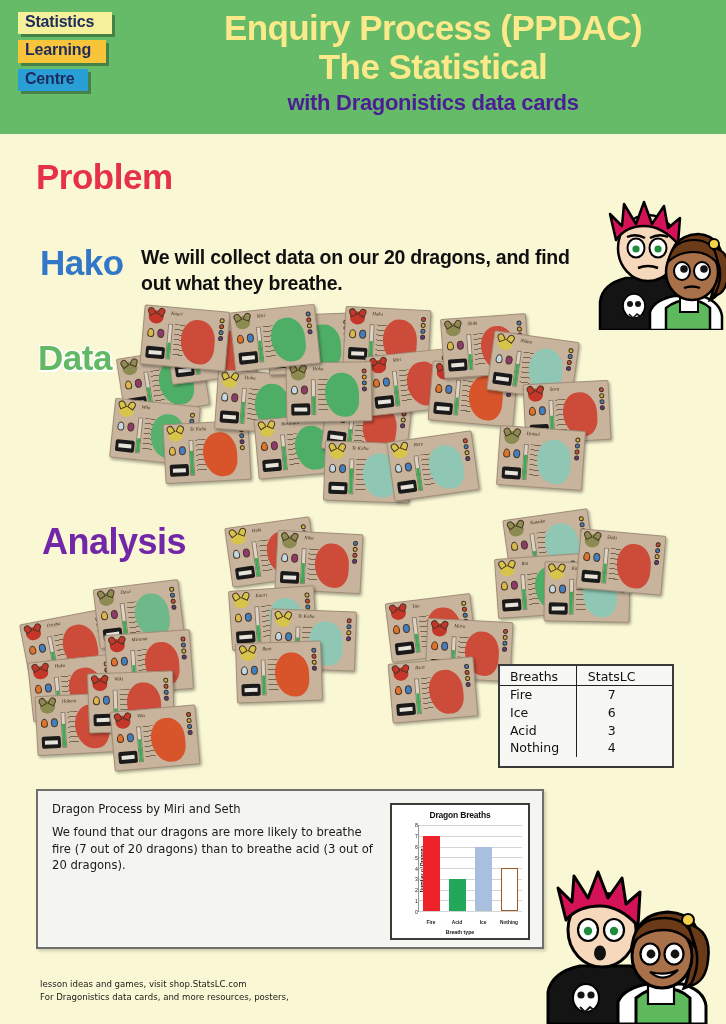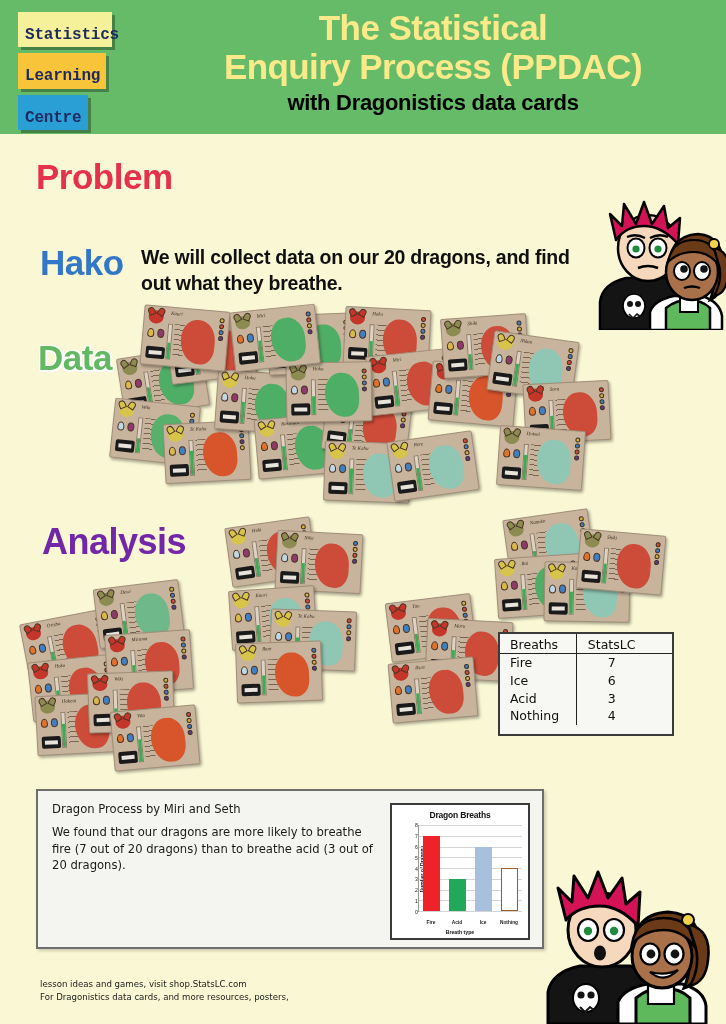--- a/index.html
+++ b/index.html
@@ -12,35 +12,35 @@
   #poster { position: relative; width: 726px; height: 1024px; background: #faf7d4; }
 
   
   .header {
     position: absolute; left: 0; top: 0; width: 726px; height: 134px;
     background: #65bb68;
   }
   .logo-stack { position: absolute; left: 18px; top: 12px; width: 120px; }
   .logo-badge {
     display: block; font-weight: bold; color: #1d2a5e;
-    padding: 14px 7px 3px 7px; margin-bottom: 6px;
+    padding: 1px 7px 3px 7px; margin-bottom: 6px;
     box-shadow: 3px 3px 0 rgba(0,0,0,0.30);
-    letter-spacing: -0.2px; line-height: 1.15; font-family: Liberation Mono, monospace;
+    letter-spacing: -0.2px; line-height: 1.15;
   }
   .badge-statistics { background: #f5f09a; font-size: 16px; width: 94px; }
   .badge-learning   { background: #f8c43a; font-size: 16px; width: 88px; }
   .badge-centre     { background: #2a9fd6; font-size: 16px; width: 70px; }
 
   .title-block { position: absolute; left: 150px; top: 8px; width: 566px; text-align: center; }
   .title-line {
     color: #fbe98a; font-weight: bold; font-size: 35px; line-height: 1.12;
     letter-spacing: -0.6px;
   }
   .subtitle {
-    color: #000000; font-weight: bold; font-size: 22px; margin-top: 4px;
+    color: #4c1d95; font-weight: bold; font-size: 22px; margin-top: 4px;
     letter-spacing: -0.3px;
   }
 
   
   .sec-head { position: absolute; font-weight: bold; letter-spacing: -0.5px; }
   .h-problem { left: 36px; top: 157px; font-size: 35px; color: #e5314b; }
   .h-plan    { left: 40px; top: 243px; font-size: 35px; color: #3277c8; }
   .h-data {
     left: 38px; top: 338px; font-size: 35px; color: #63b863;
     text-shadow: 1.6px 1.6px 0 #ffffff, -1px -1px 0 #ffffff,
@@ -111,21 +111,21 @@
     position: absolute; left: 4px; bottom: 6px; width: 19px; height: 12px;
     background: #1a1a1a; border-radius: 2px;
   }
   .card .c-badge::after {
     content: ""; position: absolute; left: 3px; top: 4px; width: 13px; height: 4px;
     background: #e8e4dc;
   }
 
   
   .freq-table {
-    position: absolute; left: 498px; top: 632px; width: 176px; height: 104px;
+    position: absolute; left: 498px; top: 664px; width: 176px; height: 104px;
     background: #f7f7f4; border: 2px solid #3a3a3a;
   }
   .freq-table table { width: 100%; border-collapse: collapse;
     font-family: "DejaVu Sans", sans-serif; font-size: 12.5px; color: #111; }
   .freq-table th {
     font-weight: normal; text-align: left; padding: 3px 0 1px 10px;
     border-bottom: 1.3px solid #222;
   }
   .freq-table th.num, .freq-table td.num { text-align: center; padding-left: 0; }
   .freq-table th.num { padding-right: 26px; }
@@ -196,22 +196,22 @@
 
 <div id="poster">
 
   <div class="header">
     <div class="logo-stack">
       <span class="logo-badge badge-statistics">Statistics</span>
       <span class="logo-badge badge-learning">Learning</span>
       <span class="logo-badge badge-centre">Centre</span>
     </div>
     <div class="title-block">
+      <div class="title-line">Enquiry Process (PPDAC)</div>
       <div class="title-line">The Statistical</div>
-      <div class="title-line">Enquiry Process (PPDAC)</div>
       <div class="subtitle">with Dragonistics data cards</div>
     </div>
   </div>
 
   <div class="sec-head h-problem">Problem</div>
 
   <div class="sec-head h-plan">Hako</div>
   <div class="body-copy copy-plan">We will collect data on our 20 dragons, and find out what they breathe.</div>
 
   <div class="chars" style="left:592px; top:196px;">

